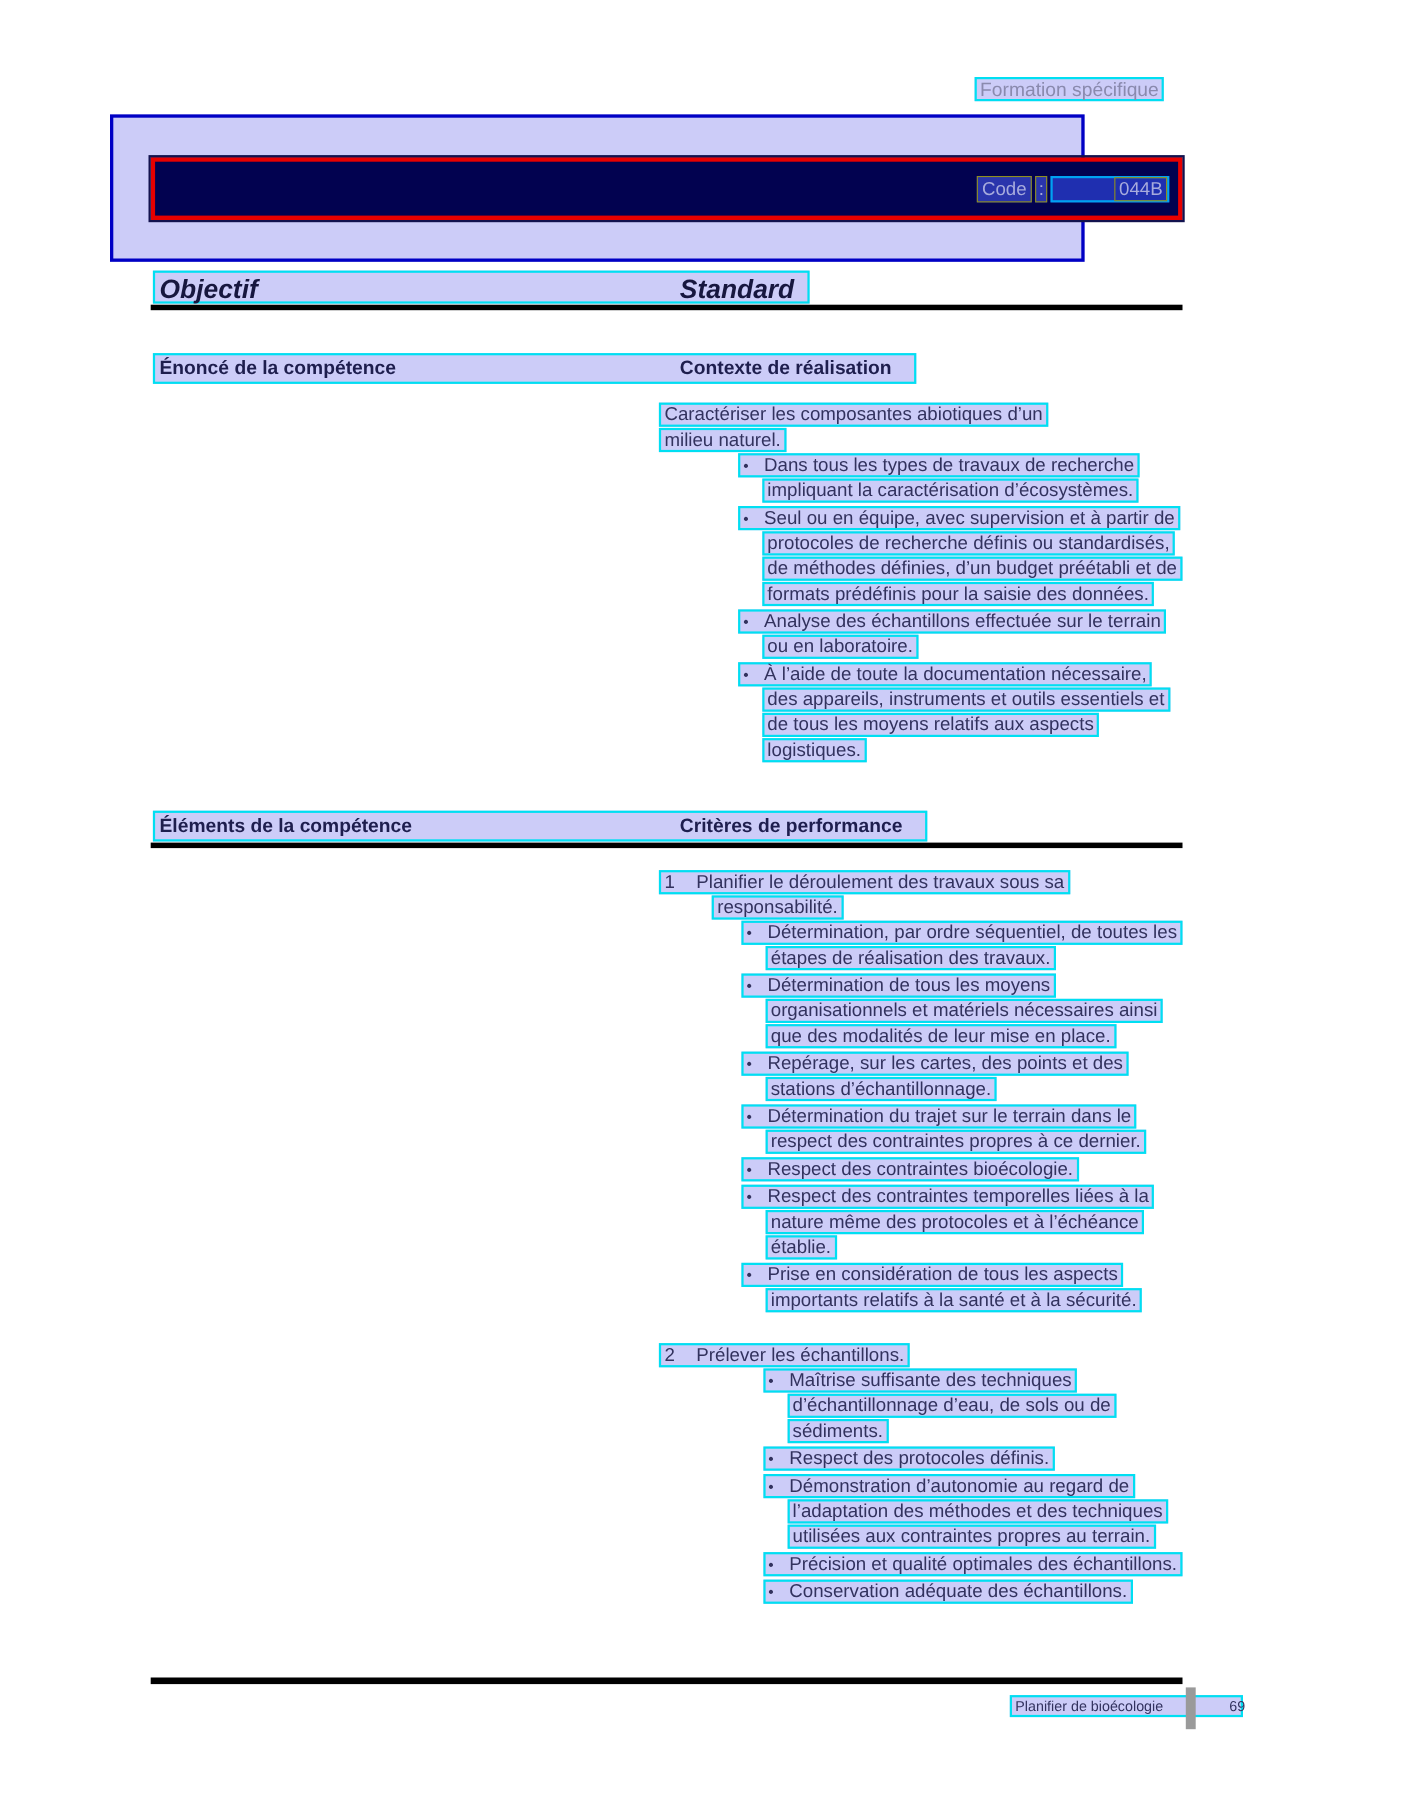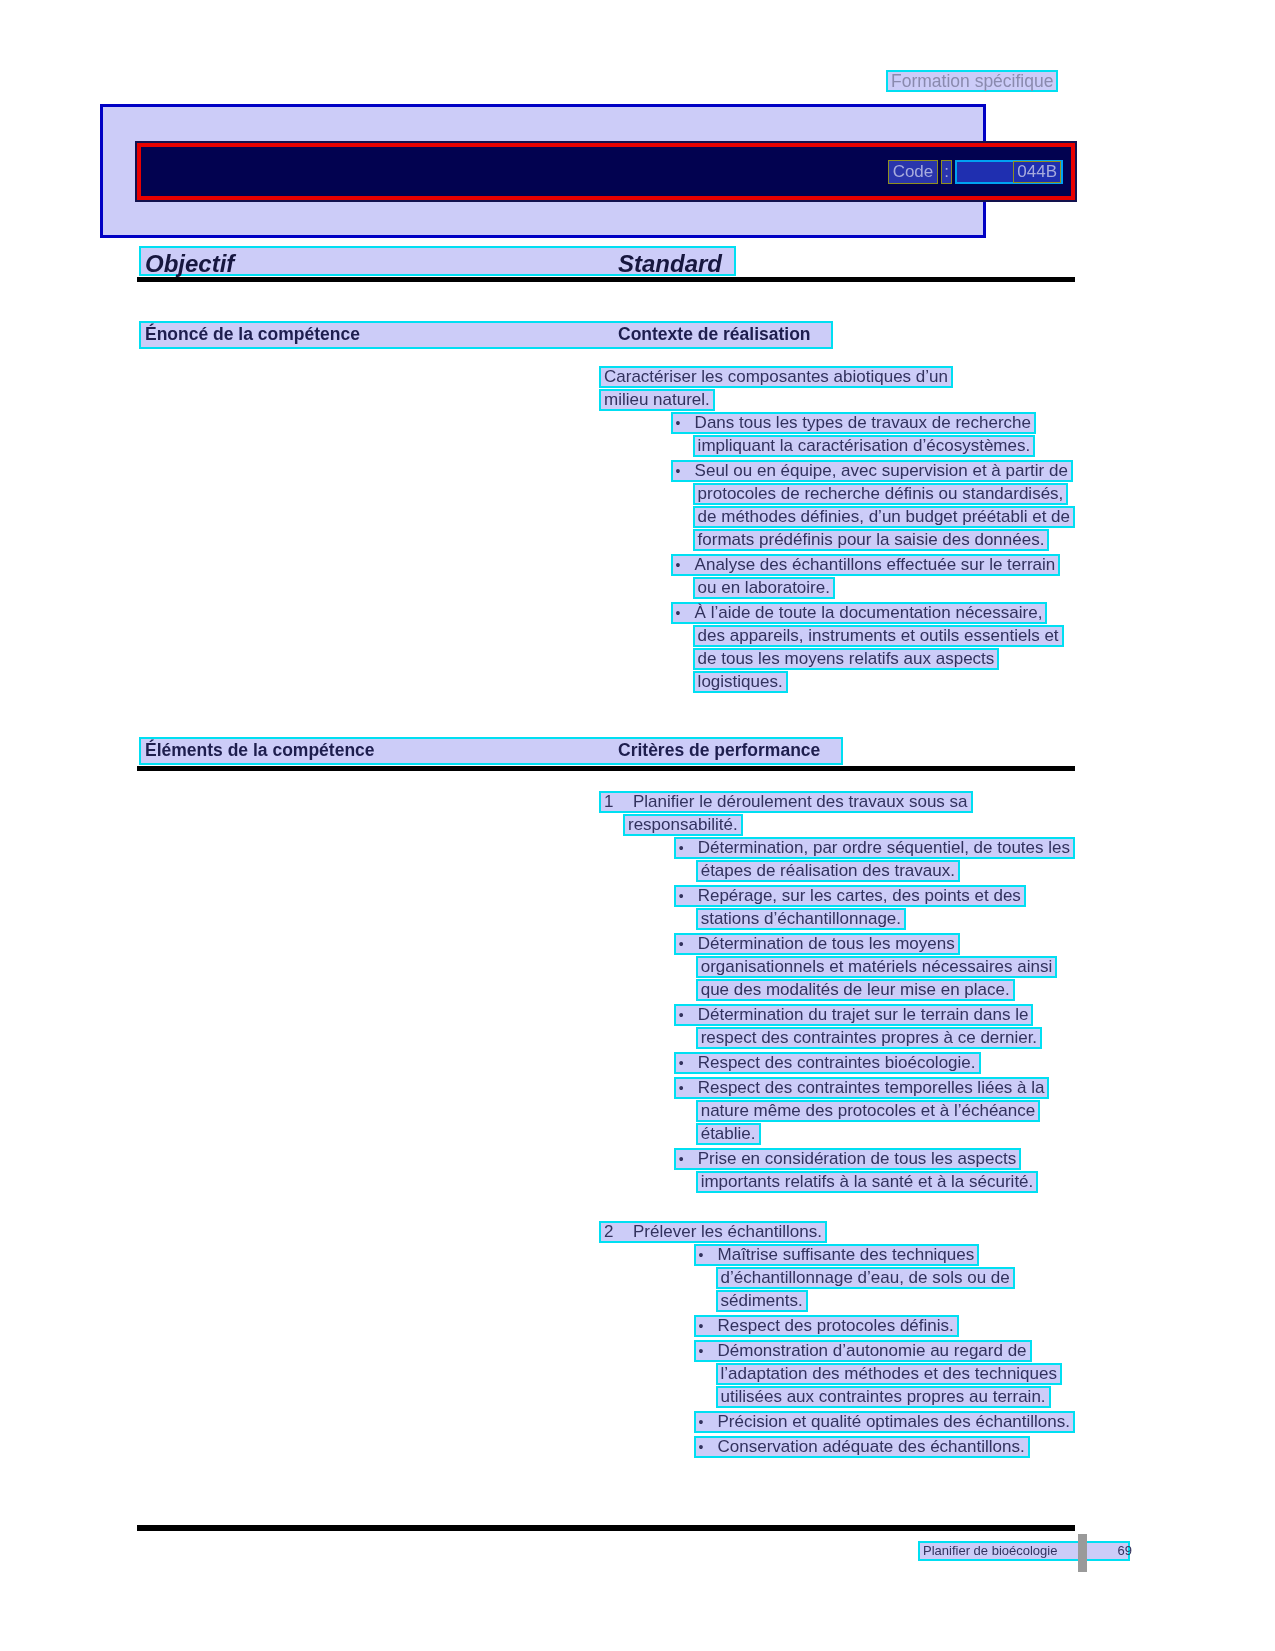--- a/index.html
+++ b/index.html
@@ -43,21 +43,21 @@
   .col-right{flex:1;}
   .row-body1{margin-top:17px;}
   .row-item1{margin-top:20px;}
   .row-item2{margin-top:25px;}
 
   .eline,.iline,.bline{margin:0 0 1px 0;}
   .bullet{margin-bottom:3px;}
   .dot{display:inline-block;width:19px;font-size:14px;}
   .bline.rest{margin-left:22px;}
   .inum{display:inline-block;width:29px;}
-  .iline.rest{margin-left:24px;}
+  .iline.rest{margin-left:48px;}
 
   .footer-rule{position:absolute;left:137px;top:1525px;width:938px;height:6px;background:#000;}
   .footer-hl{position:absolute;left:918px;top:1541px;width:202px;display:flex;
       justify-content:space-between;align-items:center;font-size:13px;line-height:16px;}
   .footer-hl .pgm{padding-right:60px;}
   .footer-bar{position:absolute;left:1078px;top:1534px;width:9px;height:38px;background:#9a9a9a;}
 </style>
 </head>
 <body>
 
@@ -213,42 +213,42 @@
                       <div class="bline rest">
                         <span class="hl"><span>étapes de réalisation des travaux.</span></span>
                       </div>
                     </div>
                 </div>
 
                 <div class="bullet rest">
                   <div>
 
                       <div class="bline first">
+                        <span class="hl"><span class="dot">•</span><span>Détermination de tous les moyens</span></span>
+                      </div>
+
+                      <div class="bline rest">
+                        <span class="hl"><span>organisationnels et matériels nécessaires ainsi</span></span>
+                      </div>
+
+                      <div class="bline rest">
+                        <span class="hl"><span>que des modalités de leur mise en place.</span></span>
+                      </div>
+                    </div>
+                </div>
+
+                <div class="bullet rest">
+                  <div>
+
+                      <div class="bline first">
                         <span class="hl"><span class="dot">•</span><span>Repérage, sur les cartes, des points et des</span></span>
                       </div>
 
                       <div class="bline rest">
                         <span class="hl"><span>stations d’échantillonnage.</span></span>
-                      </div>
-                    </div>
-                </div>
-
-                <div class="bullet rest">
-                  <div>
-
-                      <div class="bline first">
-                        <span class="hl"><span class="dot">•</span><span>Détermination de tous les moyens</span></span>
-                      </div>
-
-                      <div class="bline rest">
-                        <span class="hl"><span>organisationnels et matériels nécessaires ainsi</span></span>
-                      </div>
-
-                      <div class="bline rest">
-                        <span class="hl"><span>que des modalités de leur mise en place.</span></span>
                       </div>
                     </div>
                 </div>
 
                 <div class="bullet rest">
                   <div>
 
                       <div class="bline first">
                         <span class="hl"><span class="dot">•</span><span>Détermination du trajet sur le terrain dans le</span></span>
                       </div>

